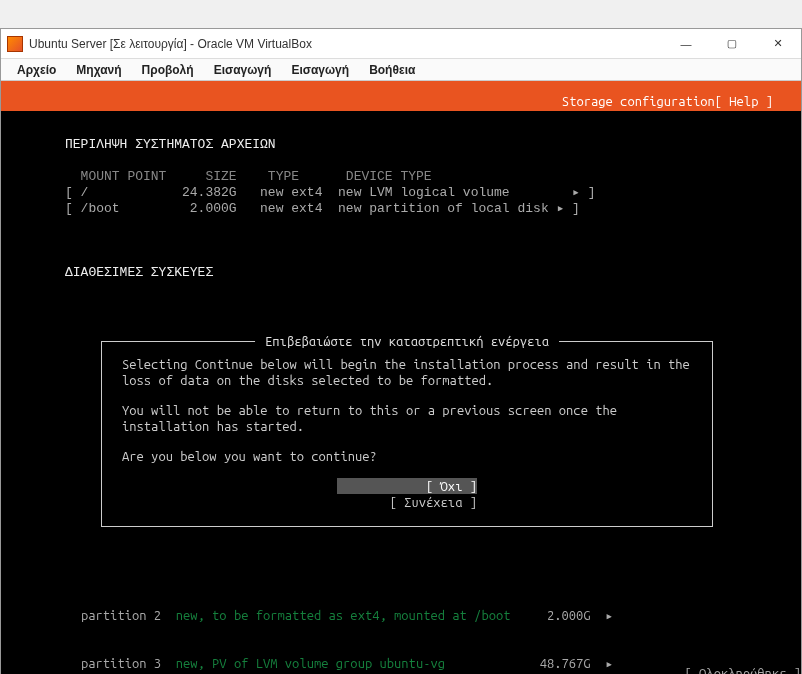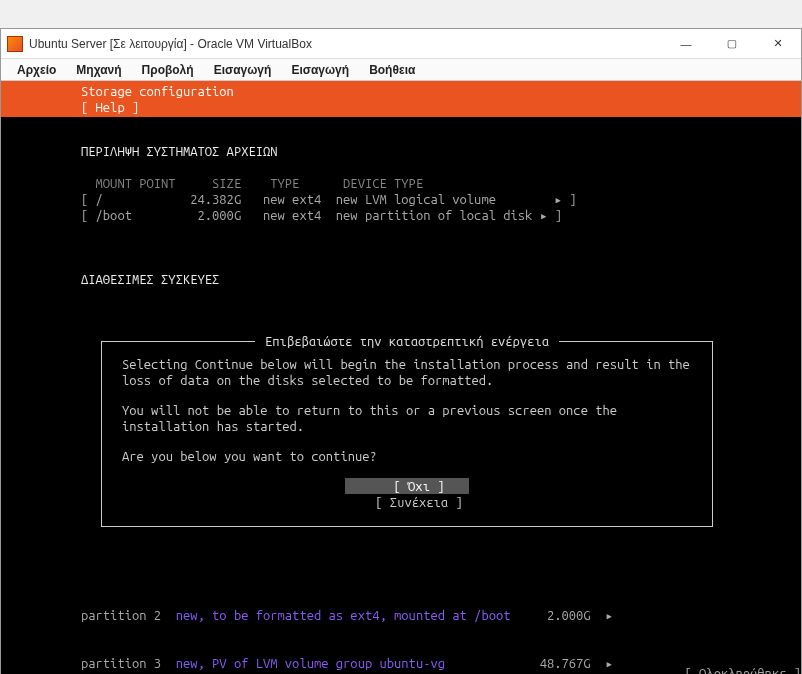--- a/index.html
+++ b/index.html
@@ -61,28 +61,28 @@
   line-height: 16px;
   color: #aaa;
   position: relative;
   padding: 0;
   overflow: hidden;
 }
 .header-row {
   background: #e95420;
   color: #fff;
   display: flex;
-  justify-content: flex-start;
-  padding: 2px 28px 2px 80px;
+  justify-content: flex-end;
+  padding: 12px 28px 2px 80px;
   font-family: inherit;
-  flex-direction: column;
 }
 .content {
-  padding: 10px 60px 0 80px;
+  padding: 10px 60px 0 64px;
   white-space: pre;
+  font-family: Liberation Mono, monospace;
 }
 .section-title { color: #eee; margin-bottom: 4px; }
 .dim { color: #888; }
 .row { display: block; }
 .dialog {
   position: absolute;
   left: 100px; right: 88px;
   top: 260px;
   border: 1px solid #ccc;
   background: #000;
@@ -92,31 +92,31 @@
   position: absolute;
   top: -9px; left: 50%;
   transform: translateX(-50%);
   background: #000;
   padding: 0 10px;
   color: #e0e0e0;
 }
 .dialog-body { color: #ccc; white-space: normal; }
 .dialog p { margin-bottom: 14px; }
 .btn-stack { text-align: center; font-family: inherit; }
-.btn-line { display: inline-block; width: 124px; text-align: center; padding-left: 24px;}
+.btn-line { display: inline-block; width: 140px; text-align: right; padding-left: 24px;}
 .selected { background: #555; color: #fff; }
 .lower {
   position: absolute;
   left: 80px; right: 40px;
   top: 494px;
   white-space: pre;
 }
 .status-row { display: flex; }
 .status-row .label { color: #aaa; }
-.status-row .desc { color: #8b5cf6; }
+.status-row .desc { color: #15803d; }
 .action-stack {
   position: absolute;
   left: 0; right: 0;
   top: 584px;
   text-align: right;
 }
 .statusbar {
   height: 20px;
   background: #f3f3f3;
   border-top: 1px solid #bbb;

